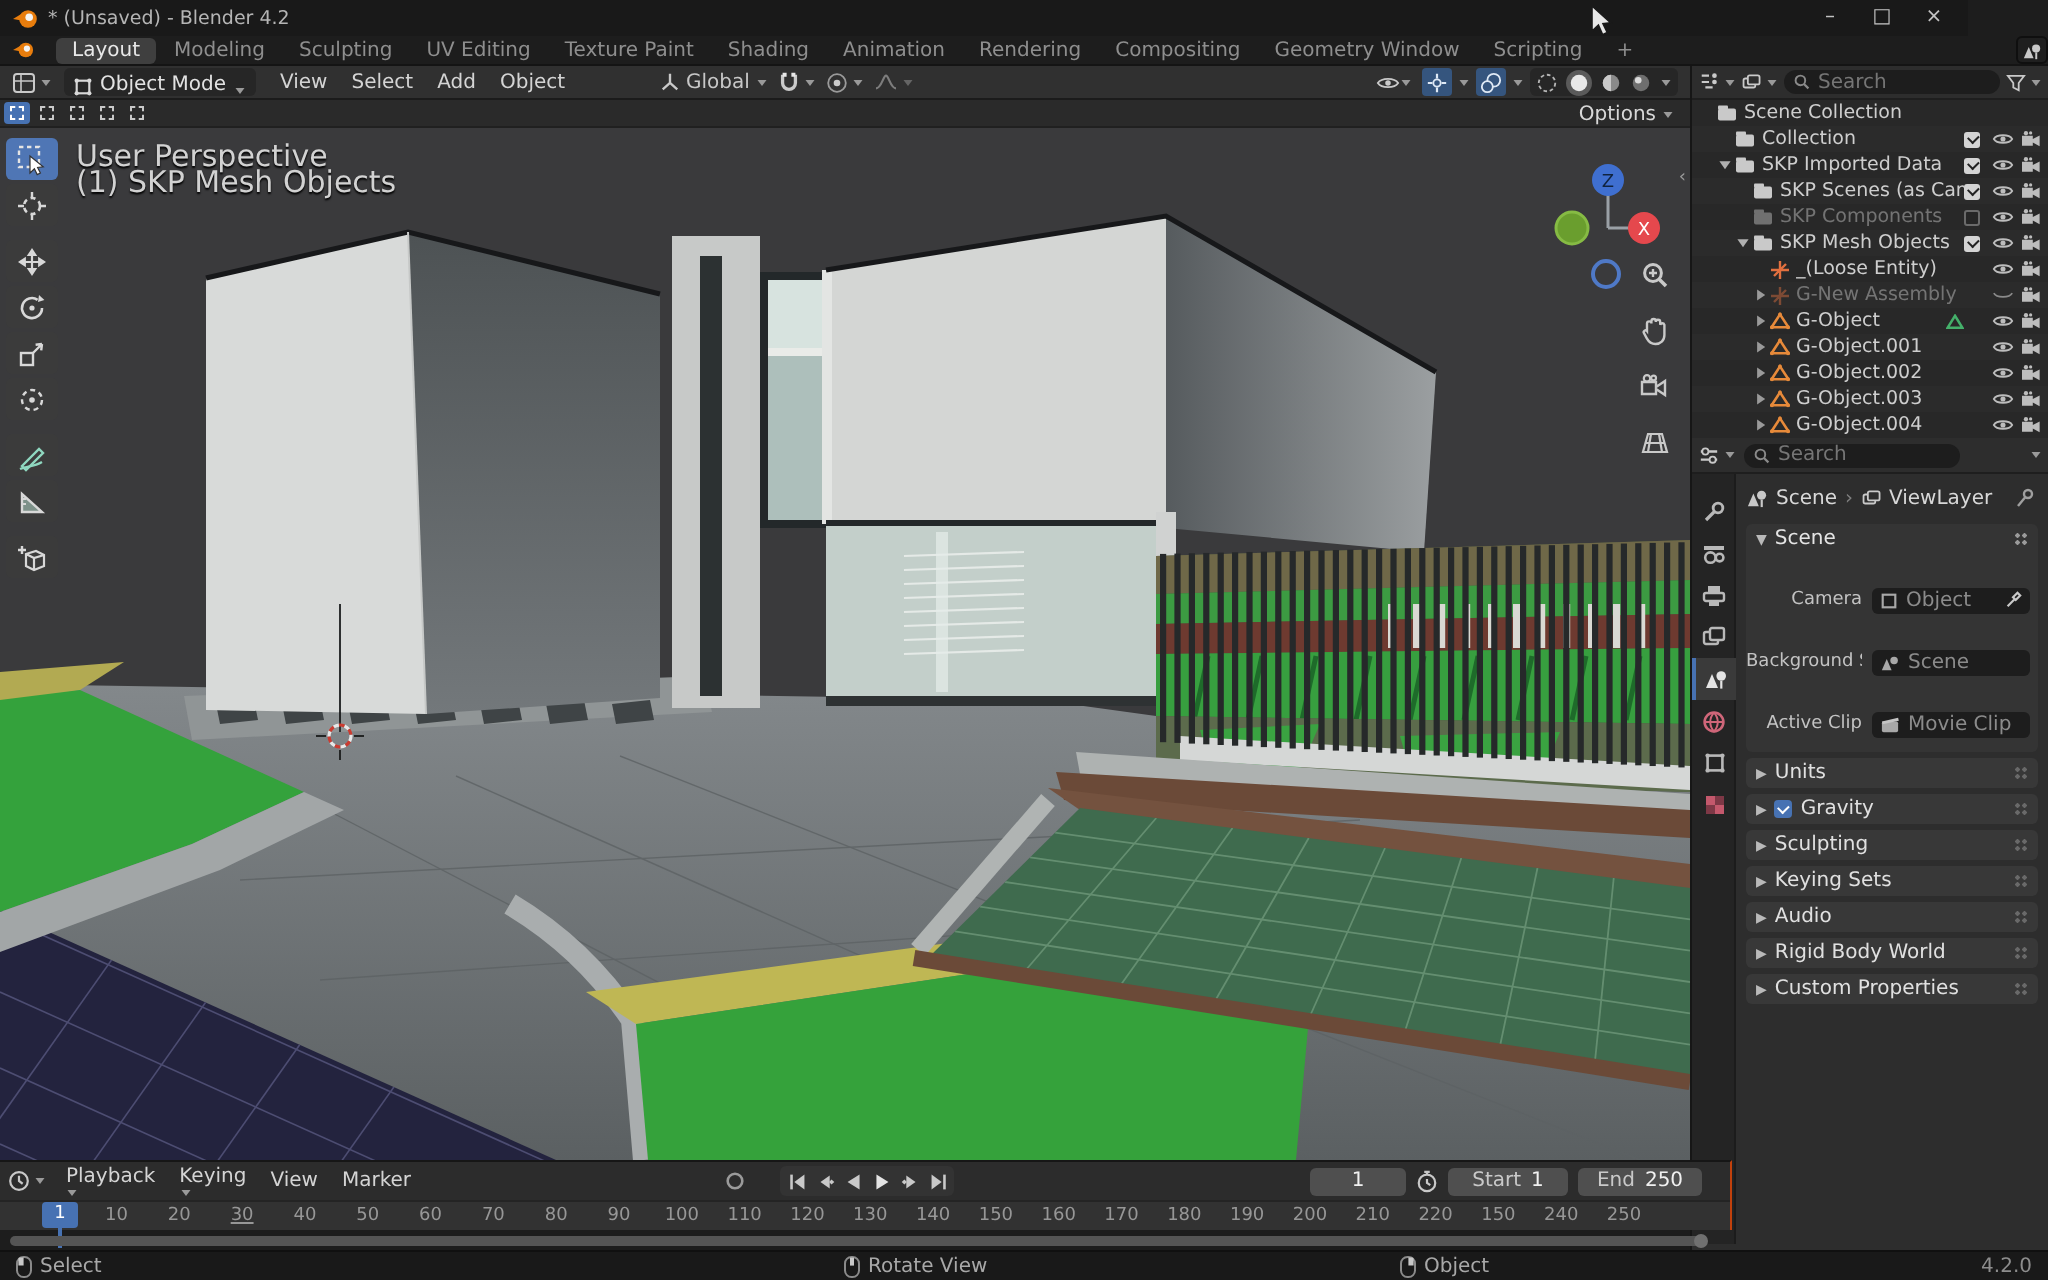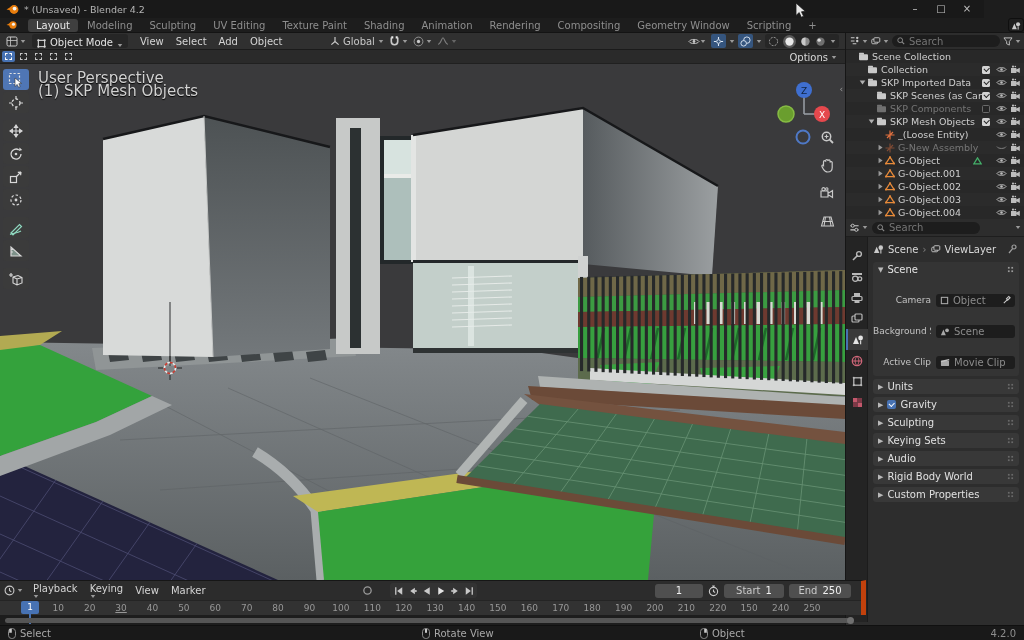--- a/index.html
+++ b/index.html
@@ -61,21 +61,21 @@
   .panel .dots{margin-left:auto;opacity:.5;}
   .pcaret{color:#b9b9b9;font-size:7px;}
   #scene-panel{background:#343434;border-radius:3px;margin-top:4px;padding-bottom:5px;}
   #scene-panel .phead{height:15px;display:flex;align-items:center;gap:4px;padding:0 5px;color:#e4e4e4;}
   .frow{display:flex;align-items:center;height:16px;margin:15px 4px 1px 0;}
   .frow .flabel{width:58px;text-align:right;color:#c3c3c3;font-size:9px;margin-right:5px;white-space:nowrap;overflow:hidden;}
   .ffield{flex:1;background:#1d1d1d;border-radius:3px;height:13px;display:flex;align-items:center;padding:0 4px;gap:4px;color:#8b8b8b;}
   .bluecb{width:9px;height:9px;background:#4772b3;border-radius:2px;position:relative;}
   .bluecb::after{content:"";position:absolute;left:2px;top:1.5px;width:4px;height:2.5px;border-left:1.5px solid #fff;border-bottom:1.5px solid #fff;transform:rotate(-45deg);}
   
-  #timeline{left:0;top:580px;width:866px;height:35px;background:#2c2c2c;border-top:1px solid #161616;border-right:5px solid #c2410c;z-index:4;}
+  #timeline{left:0;top:580px;width:866px;height:35px;background:#2c2c2c;border-top:1px solid #161616;border-right:1px solid #c2410c;z-index:4;}
   #tl-header{height:19px;display:flex;align-items:center;padding:0 4px;position:relative;}
   #transport{position:absolute;left:390px;top:2px;height:15px;gap:1px;background:#333;border-radius:3px;padding:0 2px;}
   .tbtn{width:13px;height:13px;display:flex;align-items:center;justify-content:center;}
   #tl-right{position:absolute;left:655px;top:2px;height:15px;gap:5px;}
   .tl-field{background:#4f4f4f;border-radius:3px;height:14px;color:#f0f0f0;display:flex;align-items:center;justify-content:center;}
   #ruler{position:relative;height:15px;background:#323232;border-top:1px solid #242424;}
   .rlab{position:absolute;top:2px;transform:translateX(-50%);color:#979797;font-size:9px;}
   #playhead{position:absolute;left:21px;top:0px;width:18px;height:13px;background:#4772b3;border-radius:2px;color:#fff;text-align:center;font-size:9px;line-height:13px;}
   #playline{position:absolute;left:29px;top:13px;width:2px;height:10px;background:#4772b3;}
   #tl-scroll{position:absolute;left:5px;top:37px;width:848px;height:5px;background:#555;border-radius:2.5px;}

